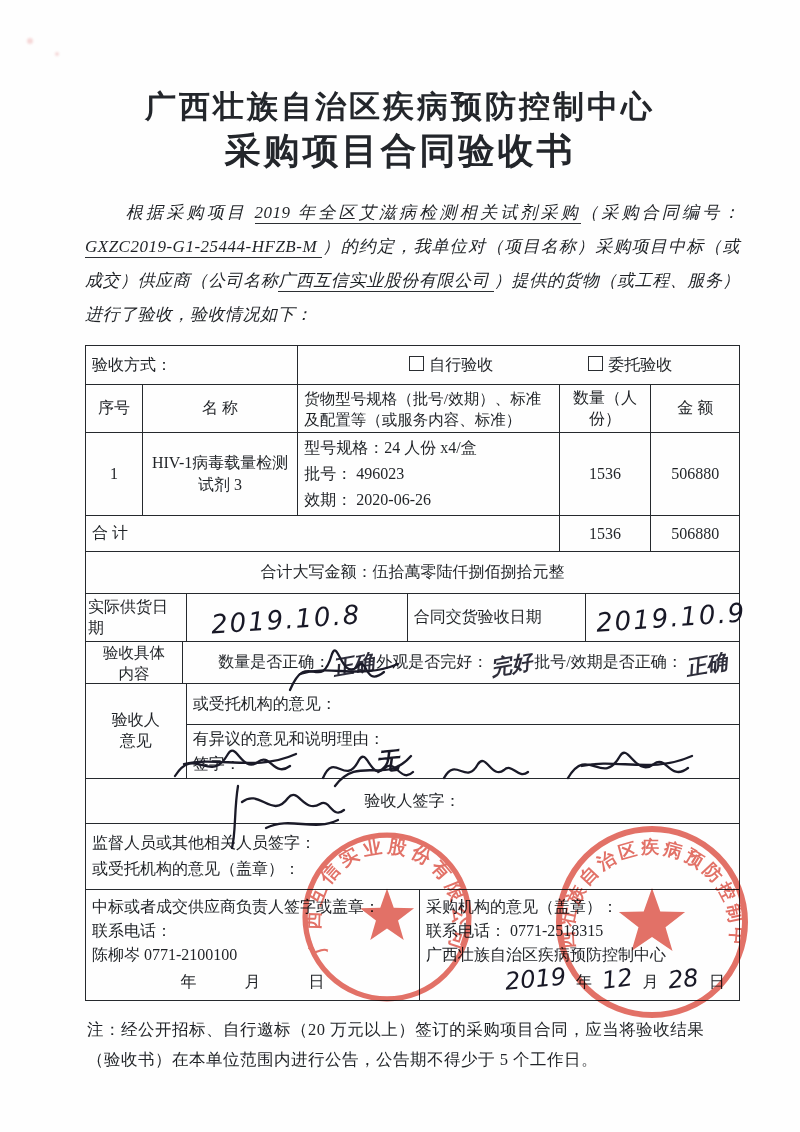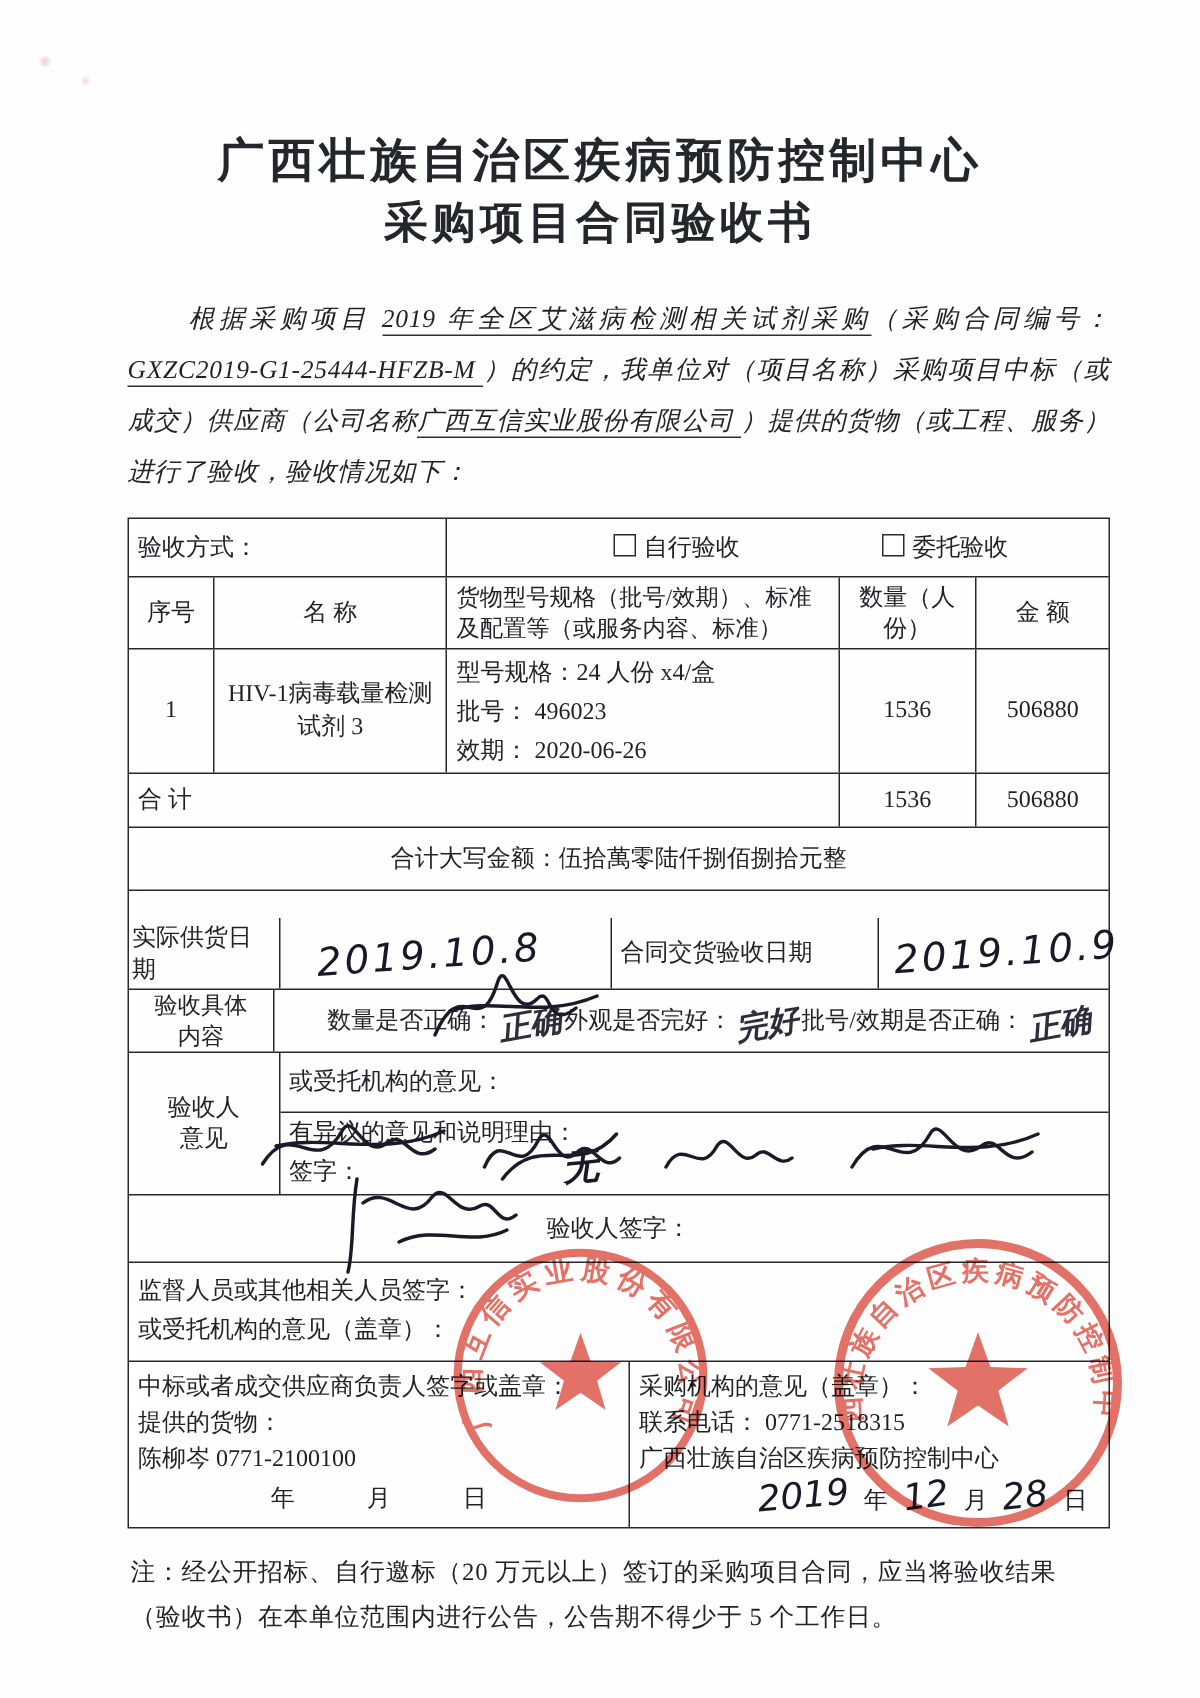--- a/index.html
+++ b/index.html
@@ -6,21 +6,21 @@
   body{
     width:800px;height:1132px;background:#ffffff;overflow:hidden;
     font-family:"Liberation Serif","DejaVu Serif",serif;color:#1f2226;
   }
   .sheet{position:relative;width:800px;height:1132px;background:#fefefe;}
   .content{margin-left:85px;width:655px;}
   
   .title{padding-top:84px;text-align:center;font-weight:bold;letter-spacing:3px;
          font-family:"Liberation Sans","DejaVu Sans",sans-serif;color:#23262b;}
   .title .l1{font-size:31px;line-height:46px;}
-  .title .l2{font-size:29px;line-height:42px;font-family:Liberation Mono, monospace;}
+  .title .l2{font-size:36px;line-height:42px;}
   
   .intro{margin-top:24px;font-size:17px;line-height:34px;text-align:justify;
          text-indent:2.4em;letter-spacing:0.5px;font-style:italic;}
   .uline{border-bottom:1.4px solid #2c2f33;padding-bottom:1px;}
   
   .vtable{margin-top:13px;border:1.8px solid #26292d;font-size:16px;}
   .vrow{display:flex;border-bottom:1.4px solid #26292d;box-sizing:border-box;}
   .vrow:last-child{border-bottom:none;}
   .vcell{border-right:1.4px solid #26292d;box-sizing:border-box;
          padding:3px 6px;display:flex;flex-direction:column;justify-content:center;}
@@ -100,21 +100,21 @@
         <div class="vcell ctr" style="width:88px;">506880</div>
       </div>
 
       <div class="vrow" style="height:42px;">
         <div class="vcell" style="width:655px;flex-direction:row;align-items:center;">
           <span>合计大写金额：</span>
           <span>伍拾萬零陆仟捌佰捌拾元整</span>
         </div>
       </div>
 
-      <div class="vrow" style="height:48px;margin-top:18px;">
+      <div class="vrow" style="height:48px;">
         <div class="vcell" style="width:101px;padding:3px 2px;">实际供货日期</div>
         <div class="vcell" style="width:222px;">
           <span class="hand hand-big" style="margin-left:18px;">2019.10.8</span>
         </div>
         <div class="vcell" style="width:179px;">合同交货验收日期</div>
         <div class="vcell" style="width:153px;">
           <span class="hand hand-big" style="margin-left:4px;">2019.10.9</span>
         </div>
       </div>
 
@@ -161,21 +161,21 @@
       <div class="vrow" style="height:66px;">
         <div class="vcell" style="width:655px;line-height:26px;justify-content:flex-start;padding-top:6px;">
           <div>监督人员或其他相关人员签字：</div>
           <div>或受托机构的意见（盖章）：</div>
         </div>
       </div>
 
       <div class="vrow" style="height:110px;">
         <div class="vcell" style="width:335px;justify-content:flex-start;line-height:24px;padding-top:5px;">
           <div>中标或者成交供应商负责人签字或盖章：</div>
-          <div>提供的货物：</div>
+          <div>联系电话：</div>
           <div>陈柳岑 0771-2100100</div>
           <div style="margin-top:auto;text-align:center;padding-bottom:3px;">年　　　月　　　日</div>
         </div>
         <div class="vcell" style="width:320px;justify-content:flex-start;line-height:24px;padding-top:5px;">
           <div>采购机构的意见（盖章）：</div>
           <div>联系电话： 0771-2518315</div>
           <div>广西壮族自治区疾病预防控制中心</div>
           <div class="datewords">
             <span class="hand" style="font-size:24px;transform:rotate(-5deg);">2019</span>
             <span>年</span>

